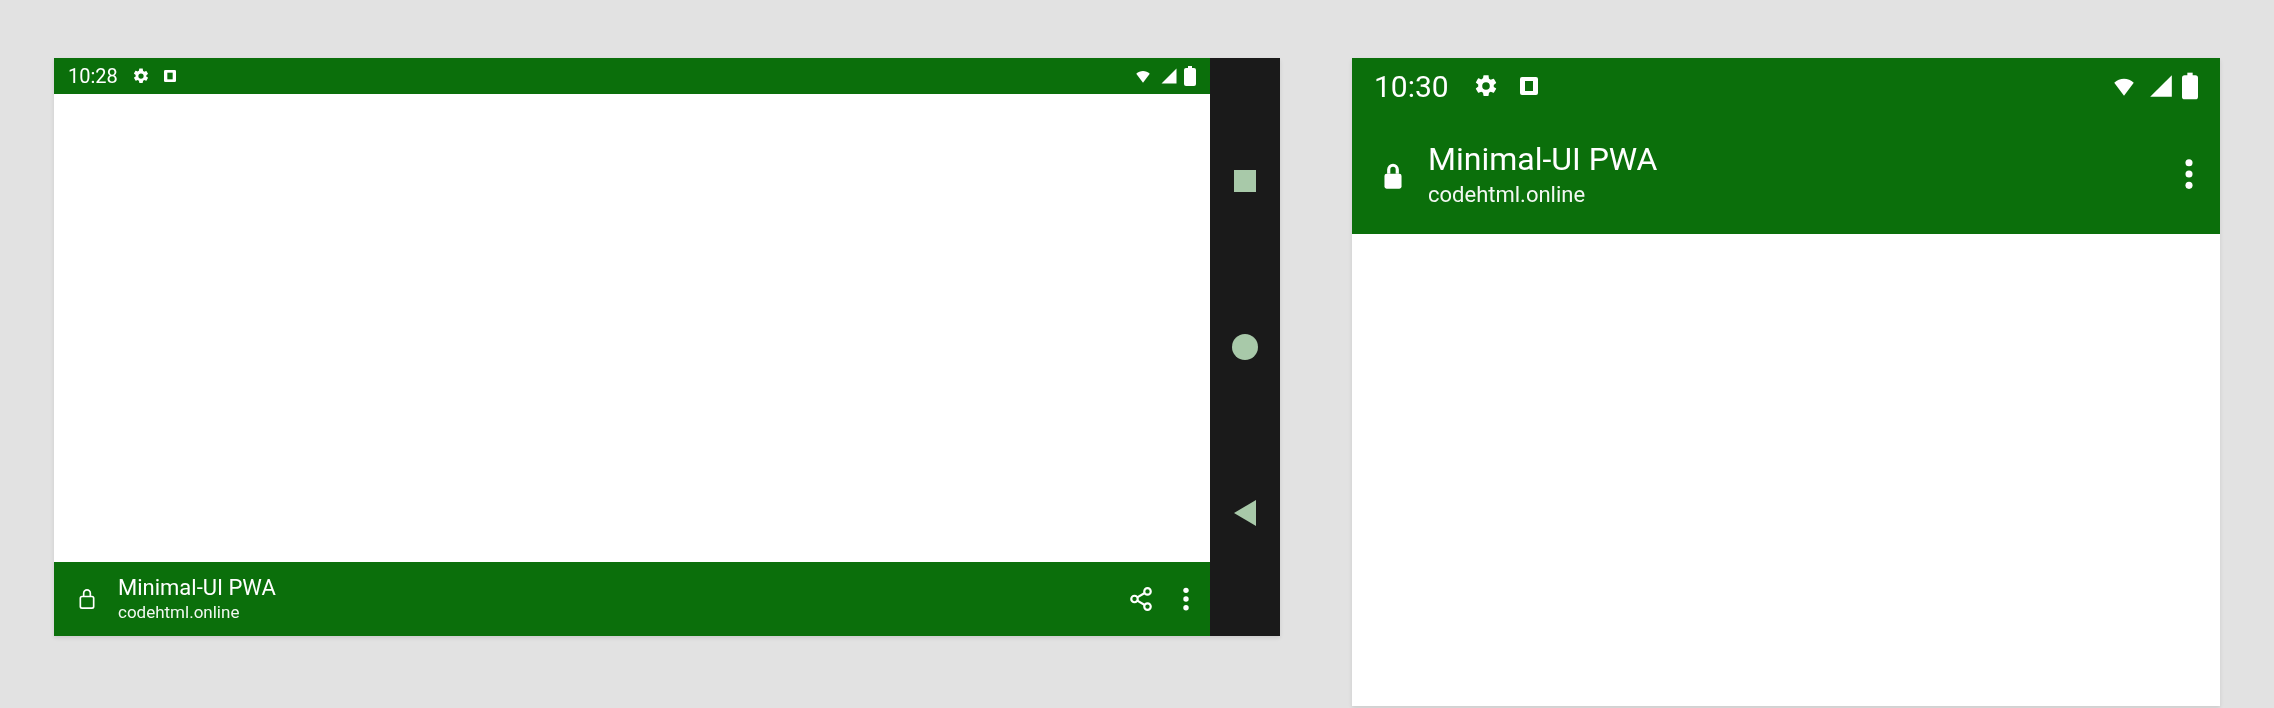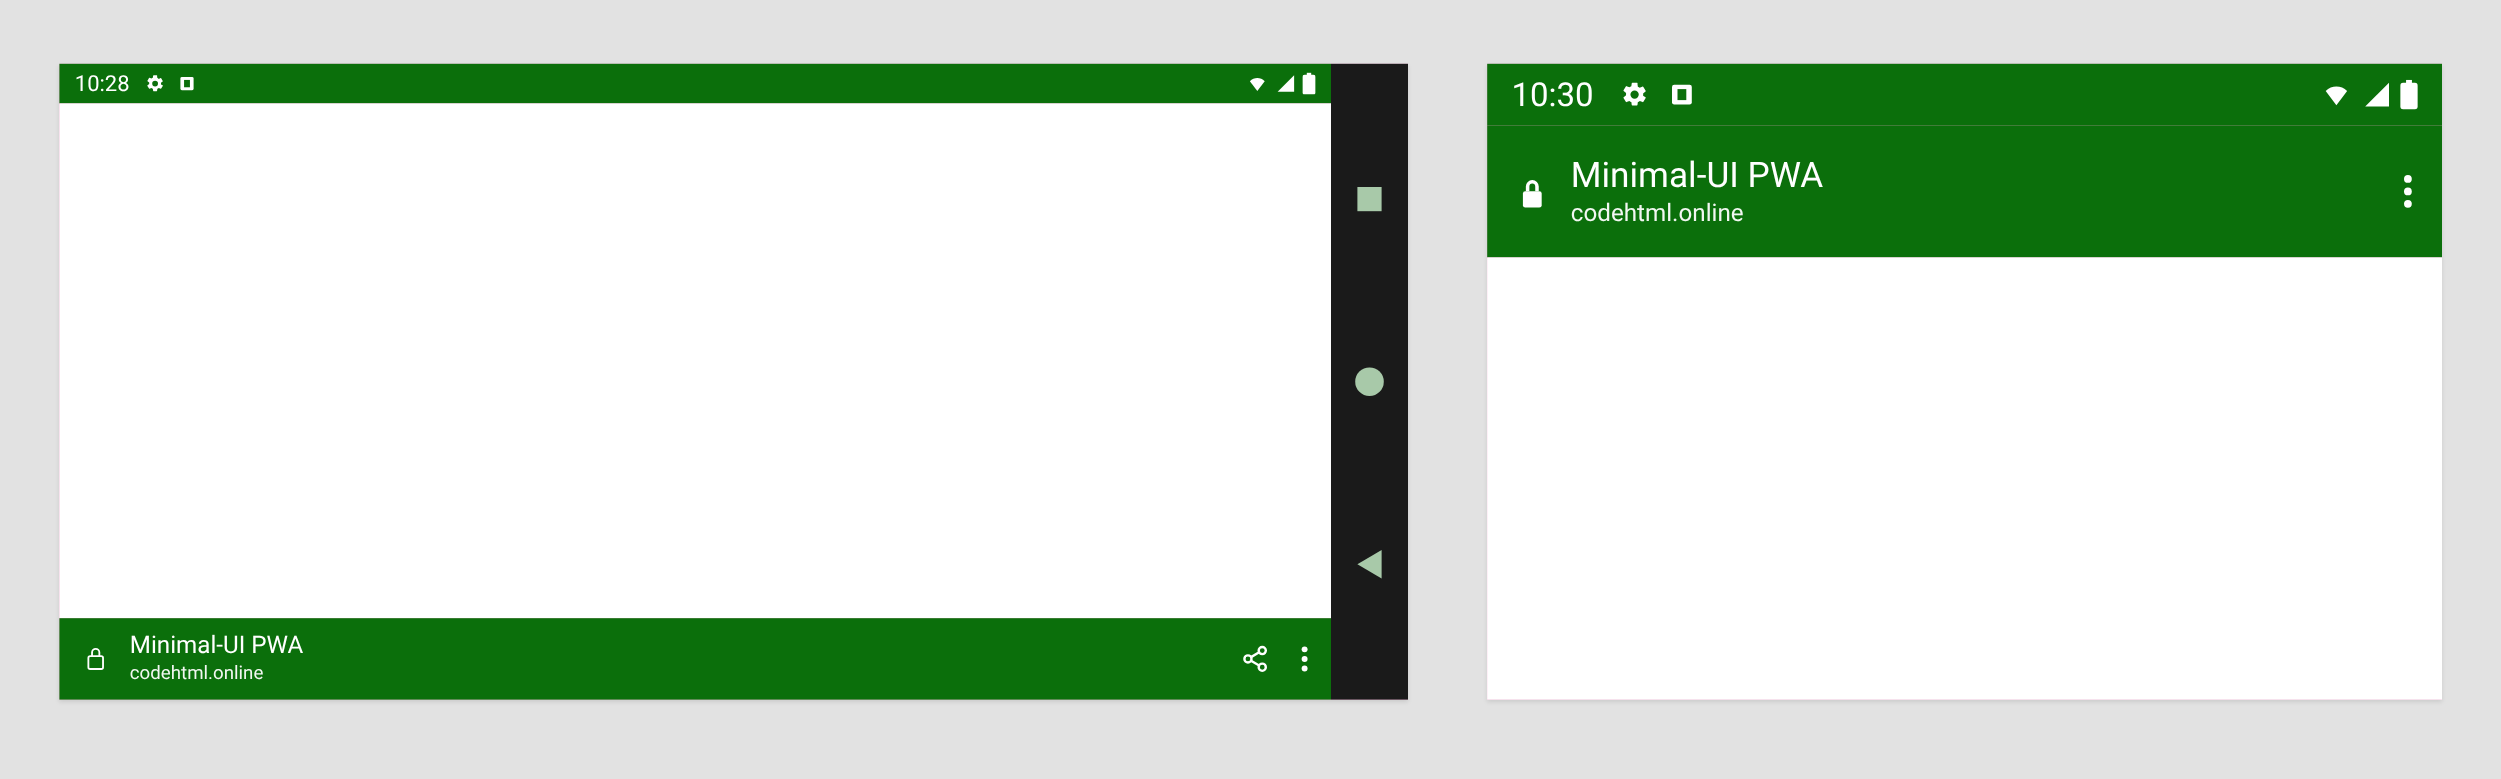--- a/index.html
+++ b/index.html
@@ -5,21 +5,21 @@
   * { box-sizing: border-box; margin: 0; padding: 0; }
   body {
     background: #e2e2e2;
     font-family: Roboto, Arial, sans-serif;
     width: 2274px;
     height: 708px;
     position: relative;
   }
   .device {
     position: absolute;
-    background: #f9a8d4;
+    background: #0f172a;
     box-shadow: 0 2px 4px rgba(0,0,0,0.1);
   }
   
   .device-left {
     left: 54px;
     top: 58px;
     width: 1226px;
     height: 578px;
     display: flex;
   }
@@ -72,21 +72,21 @@
   .lock-wrap { width:26px; display:flex; justify-content:center; margin-right:18px;}
   .bar-text .title { font-size: 22px; line-height:1.1; }
   .bar-text .subtitle { font-size: 17px; opacity:0.95; margin-top:2px; }
   .bar-actions { margin-left:auto; display:flex; align-items:center; gap:28px; }
 
   
   .device-right {
     left: 1352px;
     top: 58px;
     width: 868px;
-    height: 578px;
+    height: 648px;
     display:flex;
     flex-direction:column;
   }
   .statusbar-r {
     height: 56px;
     background: #0b6f0b;
     color:#fff;
     display:flex;
     align-items:center;
     padding: 0 22px;

